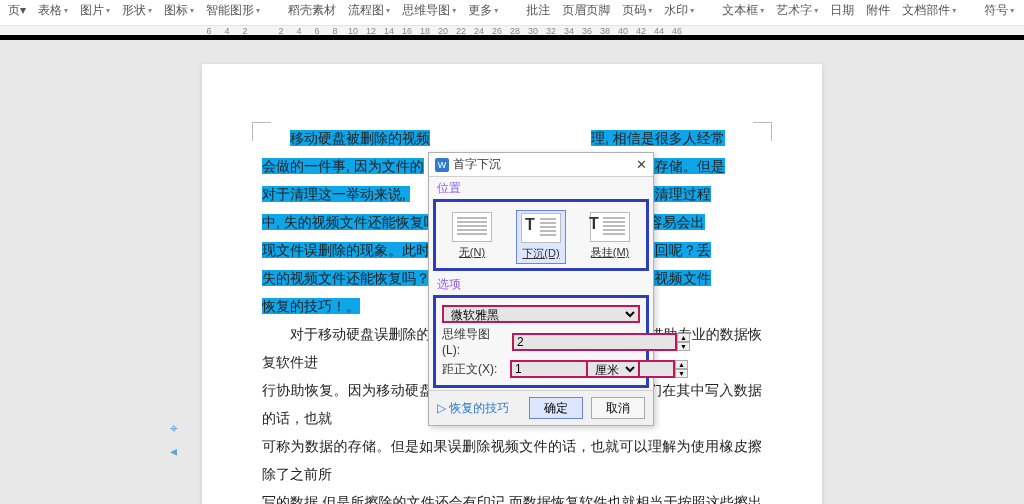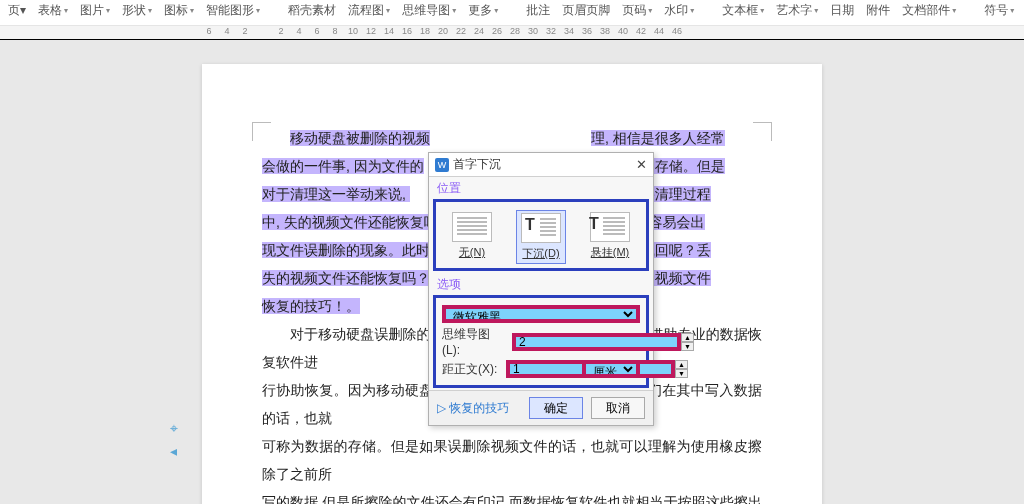--- a/index.html
+++ b/index.html
@@ -1,48 +1,48 @@
 <!DOCTYPE html>
 <html><head>
 <meta charset="utf-8">
 <style>
 * { box-sizing: border-box; margin: 0; padding: 0; }
 body { font-family: "Microsoft YaHei", sans-serif; font-size: 12px; background: #fff; width: 1024px; height: 504px; overflow: hidden; position: relative; color: #333; }
 .toolbar { display: flex; align-items: flex-start; gap: 12px; padding: 2px 8px; background: #fff; border-bottom: 1px solid #e5e5e5; height: 26px; }
 .toolbar-item { display: flex; align-items: center; gap: 2px; font-size: 12px; color: #555; cursor: pointer; white-space: nowrap; }
 .toolbar-item .caret { font-size: 8px; color: #888; }
 .toolbar-divider { width: 1px; height: 18px; background: #ddd; margin: 2px 2px; }
-.ruler { height: 14px; background: #f4f4f4; border-bottom: 1px solid #000000; position: relative; font-size: 9px; color: #888; padding-left: 200px; white-space: nowrap; overflow: hidden; }
+.ruler { height: 14px; background: #f4f4f4; border-bottom: 5px solid #000000; position: relative; font-size: 9px; color: #888; padding-left: 200px; white-space: nowrap; overflow: hidden; }
 .ruler span { display: inline-block; width: 18px; text-align: center; }
 .doc-area { position: relative; background: #e8e8e8; height: 464px; padding-top: 24px; }
 .page { width: 620px; margin: 0 auto; background: #fff; box-shadow: 0 1px 4px rgba(0,0,0,.15); min-height: 700px; position: relative; padding: 60px 60px 40px 60px; }
 .page-marks { position: absolute; top: 70px; left: 50px; right: 50px; height: 10px; }
 .page-marks::before, .page-marks::after { content:""; position:absolute; top:-12px; width:18px; height:18px; border:1px solid #bbb; border-right:none; border-bottom:none; }
 .page-marks::after { right:0; border-left:none; border-right:1px solid #bbb; }
 .para { font-size: 14px; line-height: 28px; color: #222; text-align: justify; text-indent: 2em; }
-.sel { background: #c4b5fd; }
+.sel { background: #0ea5e9; }
 .gutter-icons { position: absolute; left: 170px; top: 380px; display:flex; flex-direction:column; gap:6px; color:#5aa7d6; font-size:14px;}
 .dialog { position: absolute; left: 428px; top: 152px; width: 226px; background: #f7f7f7; border: 1px solid #b0b0b0; box-shadow: 2px 2px 6px rgba(0,0,0,.2); font-size: 12px; }
 .dlg-title { display:flex; align-items:center; justify-content:space-between; padding:3px 6px; background:#fff; border-bottom:1px solid #d0d0d0;}
 .dlg-title .ticon { width:14px; height:14px; background:#2f7bd1; color:#fff; font-size:9px; display:inline-flex; align-items:center; justify-content:center; border-radius:2px; margin-right:4px;}
 .dlg-title .ttxt { flex:1; }
 .dlg-close { cursor:pointer; font-size:13px; color:#444; }
 .section-label { padding:3px 8px 0 8px; color:#8b5cf6; }
 .box-blue { border:3px solid #2b3fbd; margin:2px 4px; padding:4px; }
 .pos-row { display:flex; gap:8px; justify-content:space-around; padding:4px 2px 0 2px;}
 .pos-opt { display:flex; flex-direction:column; align-items:center; gap:3px; cursor:pointer; padding:2px 4px; }
 .pos-opt .thumb { width:40px; height:30px; border:1px solid #bbb; background:#fff; display:flex; align-items:center; justify-content:center; position:relative;}
 .pos-opt.selected { background:#dce6ff; border:1px solid #6b84e6; }
 .thumb .lines { position:absolute; inset:4px; display:flex; flex-direction:column; gap:2px;}
 .thumb .lines i { display:block; height:2px; background:#bbb;}
 .thumb .bigT { font-weight:bold; font-size:16px; color:#333; position:absolute; left:3px; top:2px;}
 .opt-cap { font-size:11px;text-decoration:underline; }
 .opts-field { display:flex; align-items:center; gap:6px; margin:3px 2px; }
 .opts-field label { width:64px; }
-.opts-field select, .opts-field input[type=text] { flex:1; border:4px solid #be185d; height:18px; font-size:12px; padding:0 3px; background:#7dd3fc;}
+.opts-field select, .opts-field input[type=text] { flex:1; border:2px solid #be185d; height:18px; font-size:12px; padding:0 3px; background:#e5e5e5;}
 .spin { width:70px; display:flex; }
 .spin input { flex:1; border:1px solid #a9a9a9; height:18px; font-size:12px; padding:0 3px;}
 .spin .btns { display:flex; flex-direction:column; }
 .spin .btns button { width:13px; height:9px; font-size:7px; line-height:7px; border:1px solid #a9a9a9; background:#f0f0f0; padding:0; cursor:pointer;}
 .unit { border:1px solid #a9a9a9; height:18px; font-size:11px; background:#fff; padding:0 2px;}
 .dlg-footer { display:flex; align-items:center; justify-content:flex-end; gap:8px; padding:6px 8px; border-top:1px solid #d0d0d0; background:#f1f1f1;}
 .dlg-footer .tips { margin-right:auto; color:#2f7bd1; cursor:pointer; display:flex; align-items:center; gap:3px;}
 .dlg-footer button { min-width:54px; height:22px; border:1px solid #a9a9a9; background:#f7f7f7; cursor:pointer; font-size:12px;}
 .dlg-footer button.primary { background:#dce6ff; border-color:#6b84e6;}
 </style>

